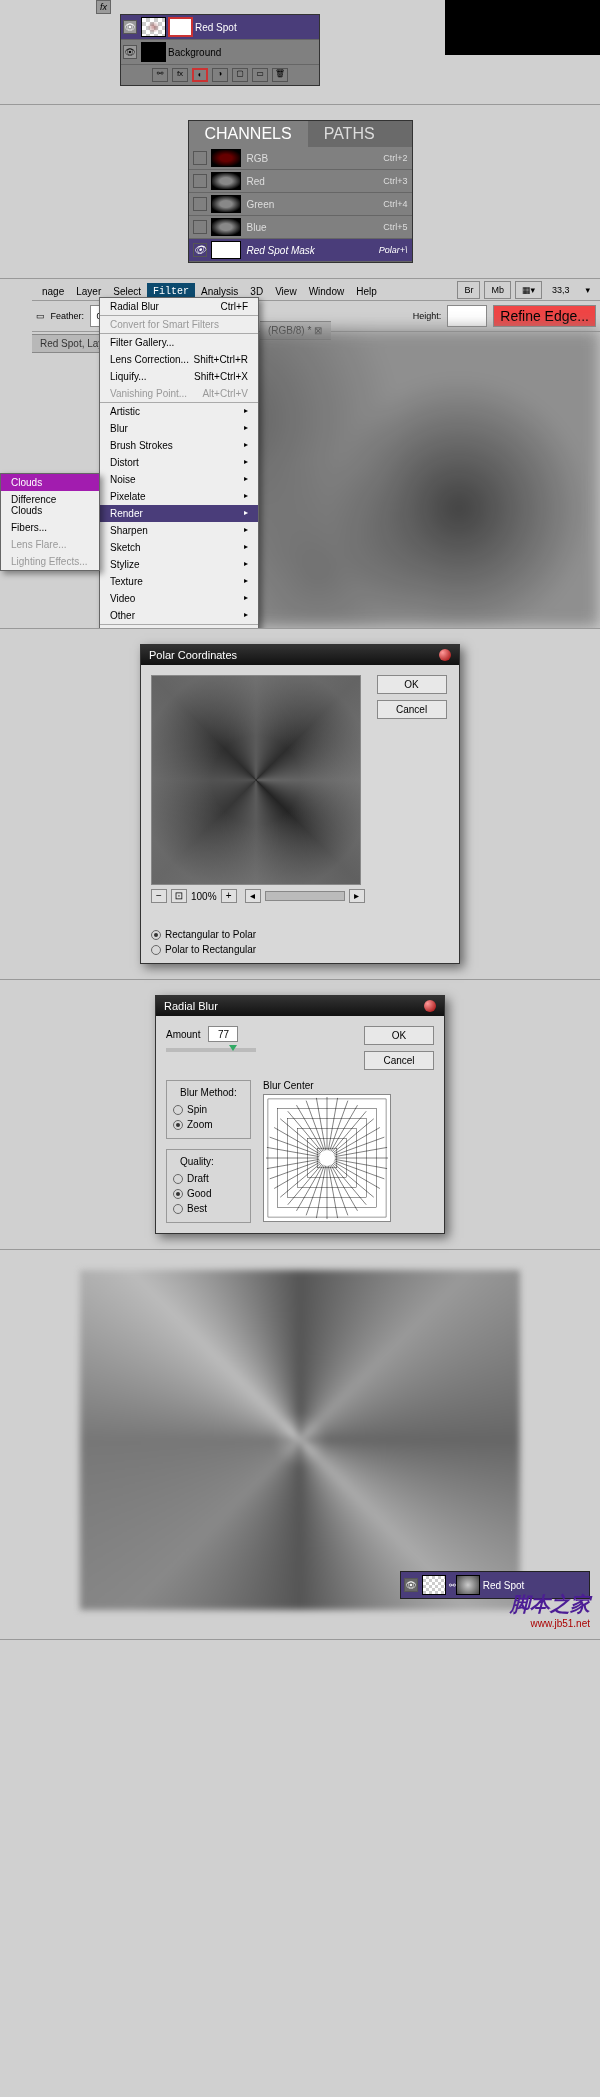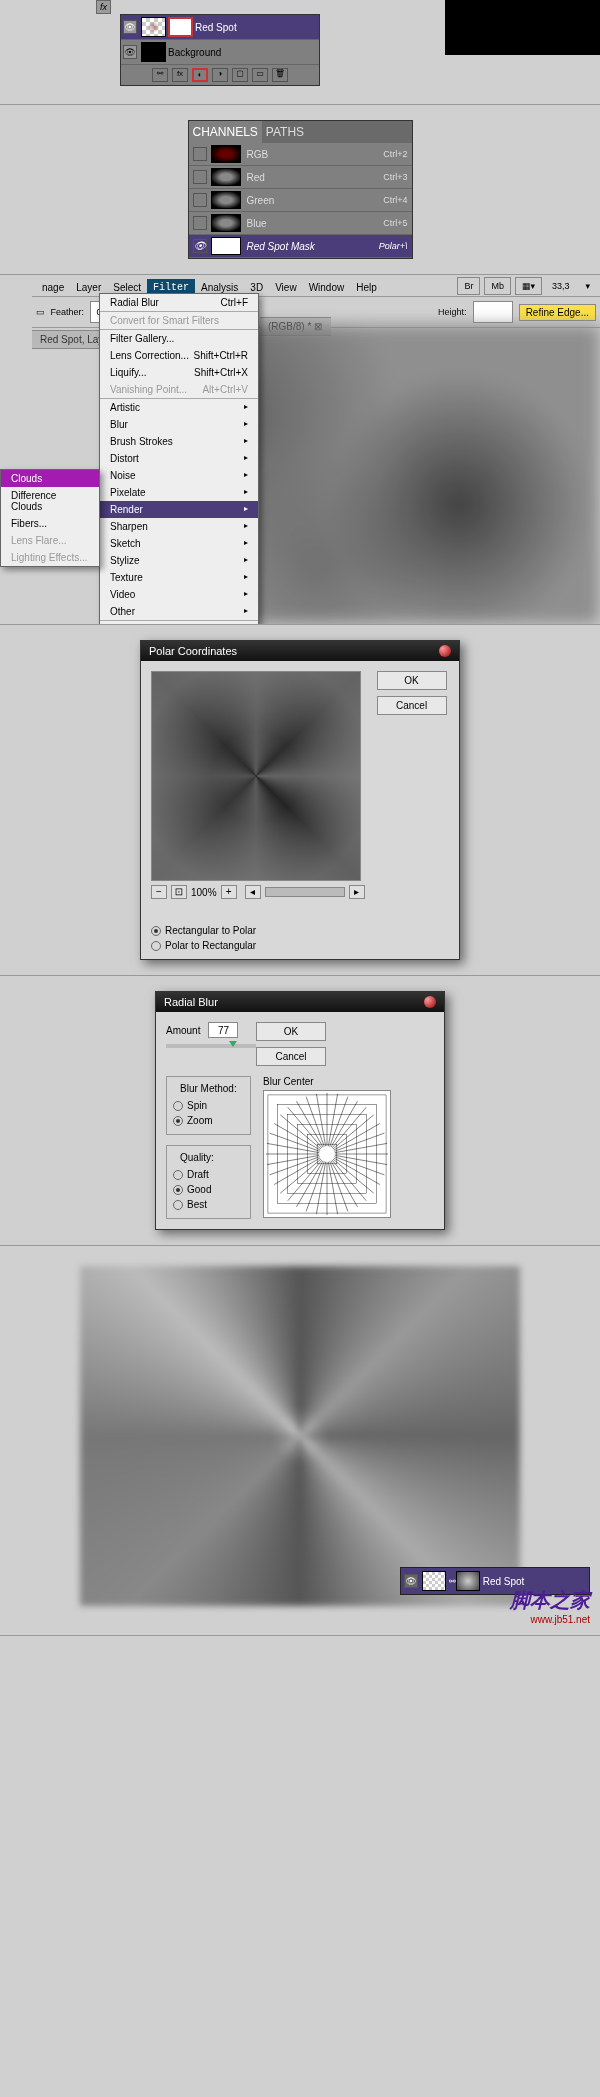--- a/index.html
+++ b/index.html
@@ -20,40 +20,40 @@
 .layer-thumb.mask { background: #fff; border: 2px solid #c33; }
 .layer-name { font-size: 10px; }
 .layers-btm { display: flex; justify-content: center; gap: 4px; padding: 3px; background: #808080; }
 .lb-btn { width: 16px; height: 14px; background: #808080; border: 1px solid #555; font-size: 8px; text-align: center; }
 .lb-btn.red { border: 2px solid #c33; }
 
 
 .channels-area { padding: 15px 0; display: flex; justify-content: center; }
 .channels-panel { width: 225px; background: #808080; border: 1px solid #333; font-size: 10px; }
 .ch-header { background: #6a6a6a; display: flex; }
-.ch-tab { padding: 4px 4px; font-size: 12px; color: #ddd; }
+.ch-tab { padding: 4px 16px; font-size: 16px; color: #ddd; }
 .ch-tab.active { background: #808080; color: #fff; }
 .ch-row { display: flex; align-items: center; padding: 2px 4px; border-bottom: 1px solid #666; color: #ddd; }
 .ch-row.active { background: #4a3d7a; color: #fff; font-style: italic; }
 .ch-eye { width: 14px; height: 14px; border: 1px solid #555; margin-right: 4px; }
 .ch-thumb { width: 30px; height: 18px; border: 1px solid #000; margin-right: 6px; background: #000; }
 .ch-thumb.rgb { background: radial-gradient(ellipse, #600 30%, #000 80%); }
 .ch-thumb.gray { background: radial-gradient(ellipse, #888 30%, #000 80%); }
 .ch-thumb.white { background: #fff; }
 .ch-name { flex: 1; }
 .ch-key { font-size: 9px; }
 
 
 .menu-area { background: #d0d0d0; padding-top: 4px; position: relative; height: 350px; overflow: hidden; padding-left: 32px; }
 .menubar { display: flex; gap: 0; background: #d0d0d0; font-size: 10px; align-items: center; padding: 0 4px; }
 .menubar span { padding: 3px 6px; }
 .menubar .active { background: #0c4a6e; color: #fff; font-family: Liberation Mono, monospace; }
 .toolbar { display: flex; align-items: center; gap: 6px; font-size: 9px; padding: 4px; border-top: 1px solid #999; border-bottom: 1px solid #999; }
 .tb-input { width: 30px; height: 22px; border: 1px solid #888; font-size: 9px; text-align: center; }
-.tb-btn { border: 1px solid #888; background: #fde047; padding: 2px 6px; font-size: 10px; }
+.tb-btn { border: 1px solid #888; background: #ef4444; padding: 2px 6px; font-size: 14px; }
 .doc-tab { display: inline-block; background: #b8b8b8; border-top: 1px solid #888; border-bottom: 1px solid #888; padding: 3px 8px; font-size: 10px; margin: 2px 0; color: #333; }
 .dropdown { position: absolute; left: 99px; top: 18px; width: 160px; background: #eee; border: 1px solid #666; box-shadow: 3px 3px 6px rgba(0,0,0,0.4); z-index: 10; font-size: 10px; }
 .dd-item { padding: 3px 10px; display: flex; justify-content: space-between; }
 .dd-item.disabled { color: #999; }
 .dd-item.sep { border-top: 1px solid #aaa; }
 .dd-item.highlight { background: #4a3d7a; color: #fff; }
 .dd-arrow::after { content: "▸"; font-size: 8px; }
 .submenu { position: absolute; left: 0; top: 194px; width: 100px; background: #eee; border: 1px solid #666; box-shadow: 3px 3px 6px rgba(0,0,0,0.4); z-index: 11; font-size: 10px; }
 .sm-item { padding: 3px 10px; }
 .sm-item.highlight { background: #a21caf; color: #fff; }
@@ -78,21 +78,21 @@
 .dlg-btn { width: 70px; padding: 3px; border: 1px solid #888; background: #e8e8e8; text-align: center; font-size: 10px; }
 .dlg-bottom { padding: 6px 10px; }
 .zoom-row { display: flex; align-items: center; gap: 4px; font-size: 10px; margin-bottom: 8px; }
 .zoom-btn { width: 16px; height: 14px; border: 1px solid #888; background: #e0e0e0; text-align: center; font-size: 10px; line-height: 12px; }
 .radio-row { display: flex; align-items: center; gap: 4px; padding: 2px 0; font-size: 10px; }
 .radio { width: 10px; height: 10px; border: 1px solid #666; border-radius: 5px; display: inline-block; }
 .radio.checked::after { content:""; display:block; width:4px; height:4px; background:#333; border-radius:2px; margin:2px; }
 
 
 .rb-dialog .dlg-body { flex-direction: column; gap: 0; padding: 10px; }
-.rb-top { display: flex; align-items: flex-start; }
+.rb-top { display: flex; justify-content: space-between; align-items: flex-start; }
 .rb-amount { display: flex; align-items: center; gap: 8px; font-size: 10px; }
 .rb-input { width: 30px; height: 16px; border: 1px solid #888; text-align: center; font-size: 10px; background: #fff; }
 .rb-slider { width: 90px; height: 4px; background: #bbb; position: relative; margin-top: 6px; }
 .rb-slider::after { content:""; position:absolute; left:70%; top:-3px; width:0; height:0; border-left:4px solid transparent; border-right:4px solid transparent; border-top:6px solid #3a6; }
 .rb-mid { display: flex; gap: 12px; margin-top: 10px; }
 .rb-group { border: 1px solid #999; padding: 6px; font-size: 10px; width: 85px; }
 .rb-group-title { margin: -12px 0 4px 4px; background: #d8d8d8; display: inline-block; padding: 0 3px; font-size: 10px; }
 .rb-center { width: 130px; }
 .rb-center-box { width: 128px; height: 128px; border: 1px solid #888; background: #fff; position: relative; }
 .rb-center-box svg { position: absolute; inset: 0; }

